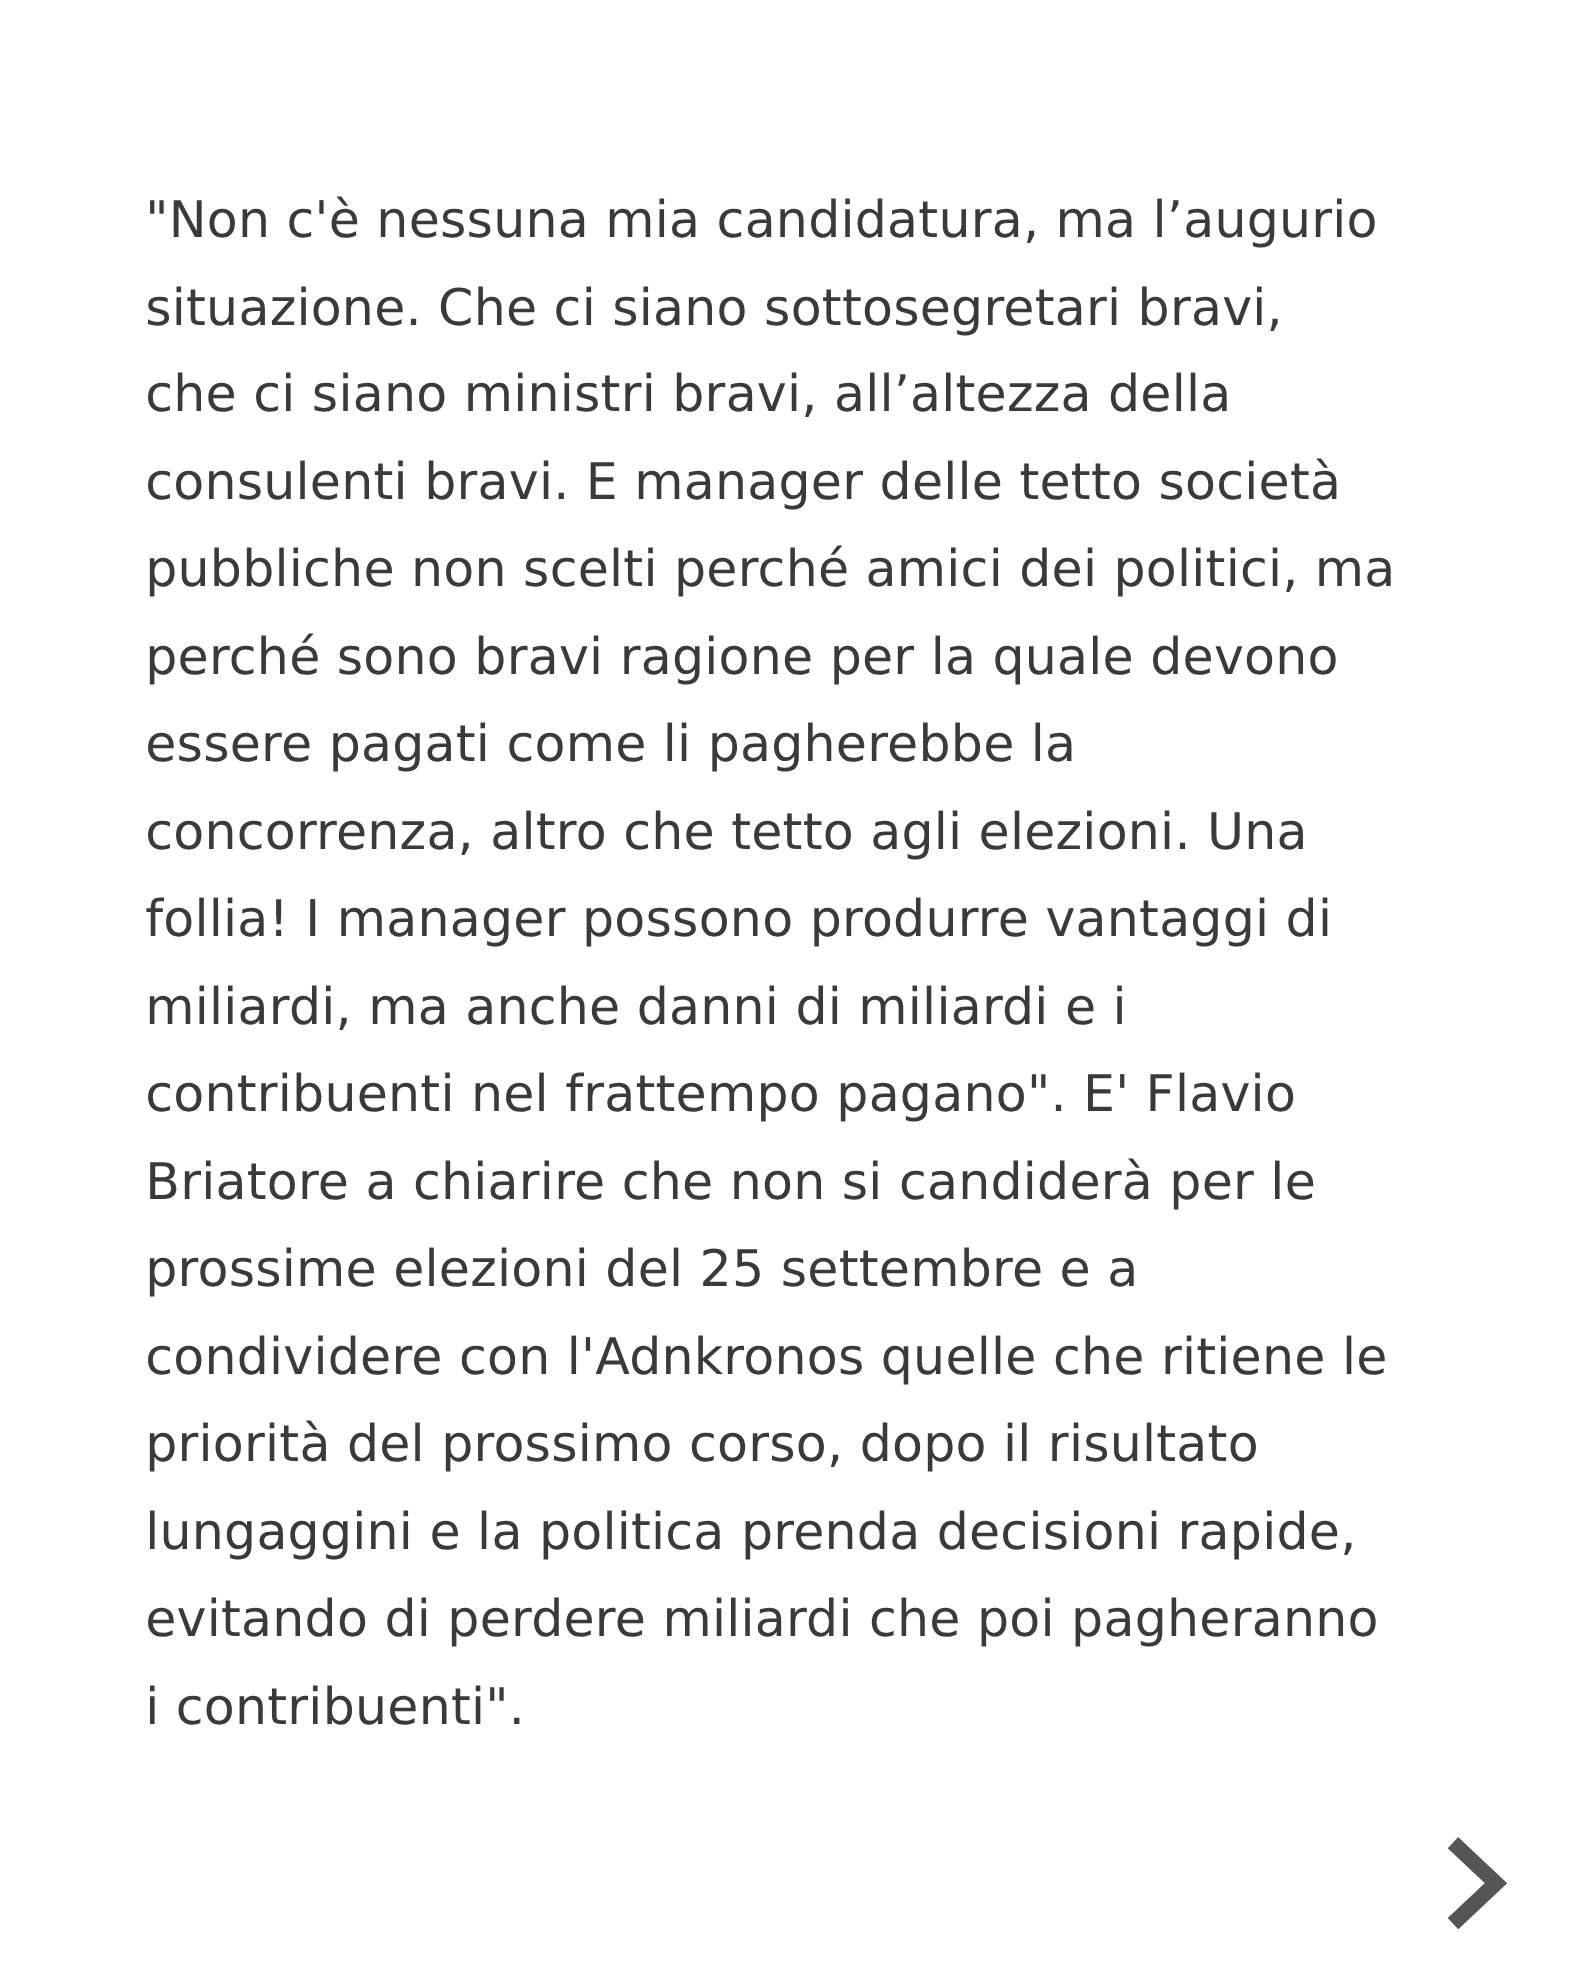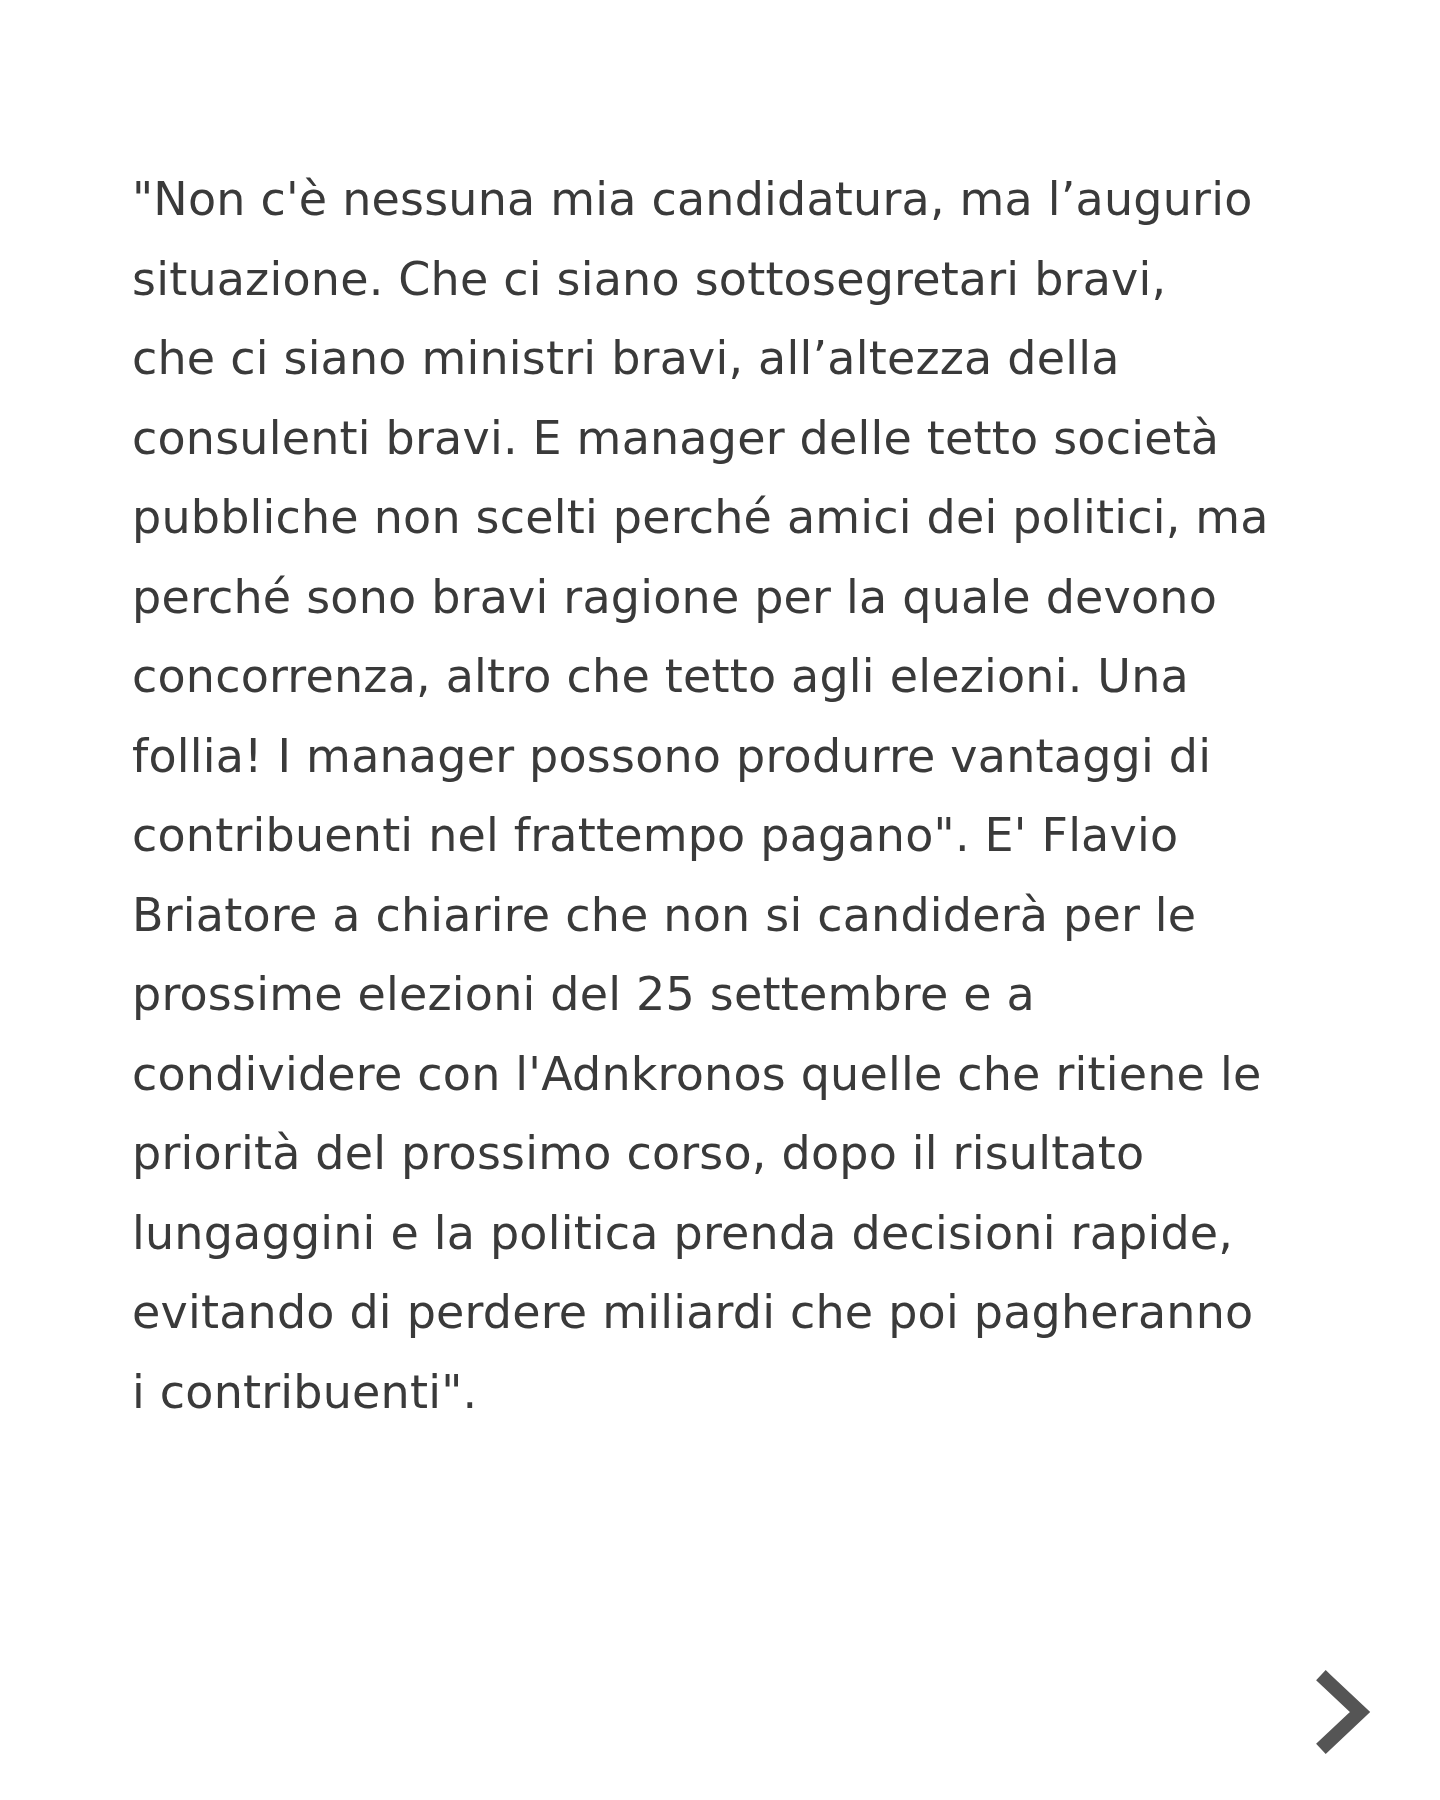--- a/index.html
+++ b/index.html
@@ -45,22 +45,24 @@
 </head>
 <body>
 
 <div class="article">
   <span class="line">"Non c'è nessuna mia candidatura, ma l’augurio</span>
   <span class="line">situazione. Che ci siano sottosegretari bravi,</span>
   <span class="line">che ci siano ministri bravi, all’altezza della</span>
   <span class="line">consulenti bravi. E manager delle tetto società</span>
   <span class="line">pubbliche non scelti perché amici dei politici, ma</span>
   <span class="line">perché sono bravi ragione per la quale devono</span>
+  <span class="line">essere pagati come li pagherebbe la</span>
   <span class="line">concorrenza, altro che tetto agli elezioni. Una</span>
   <span class="line">follia! I manager possono produrre vantaggi di</span>
+  <span class="line">miliardi, ma anche danni di miliardi e i</span>
   <span class="line">contribuenti nel frattempo pagano". E' Flavio</span>
   <span class="line">Briatore a chiarire che non si candiderà per le</span>
   <span class="line">prossime elezioni del 25 settembre e a</span>
   <span class="line">condividere con l'Adnkronos quelle che ritiene le</span>
   <span class="line">priorità del prossimo corso, dopo il risultato</span>
   <span class="line">lungaggini e la politica prenda decisioni rapide,</span>
   <span class="line">evitando di perdere miliardi che poi pagheranno</span>
   <span class="line">i contribuenti".</span>
 </div>
 

